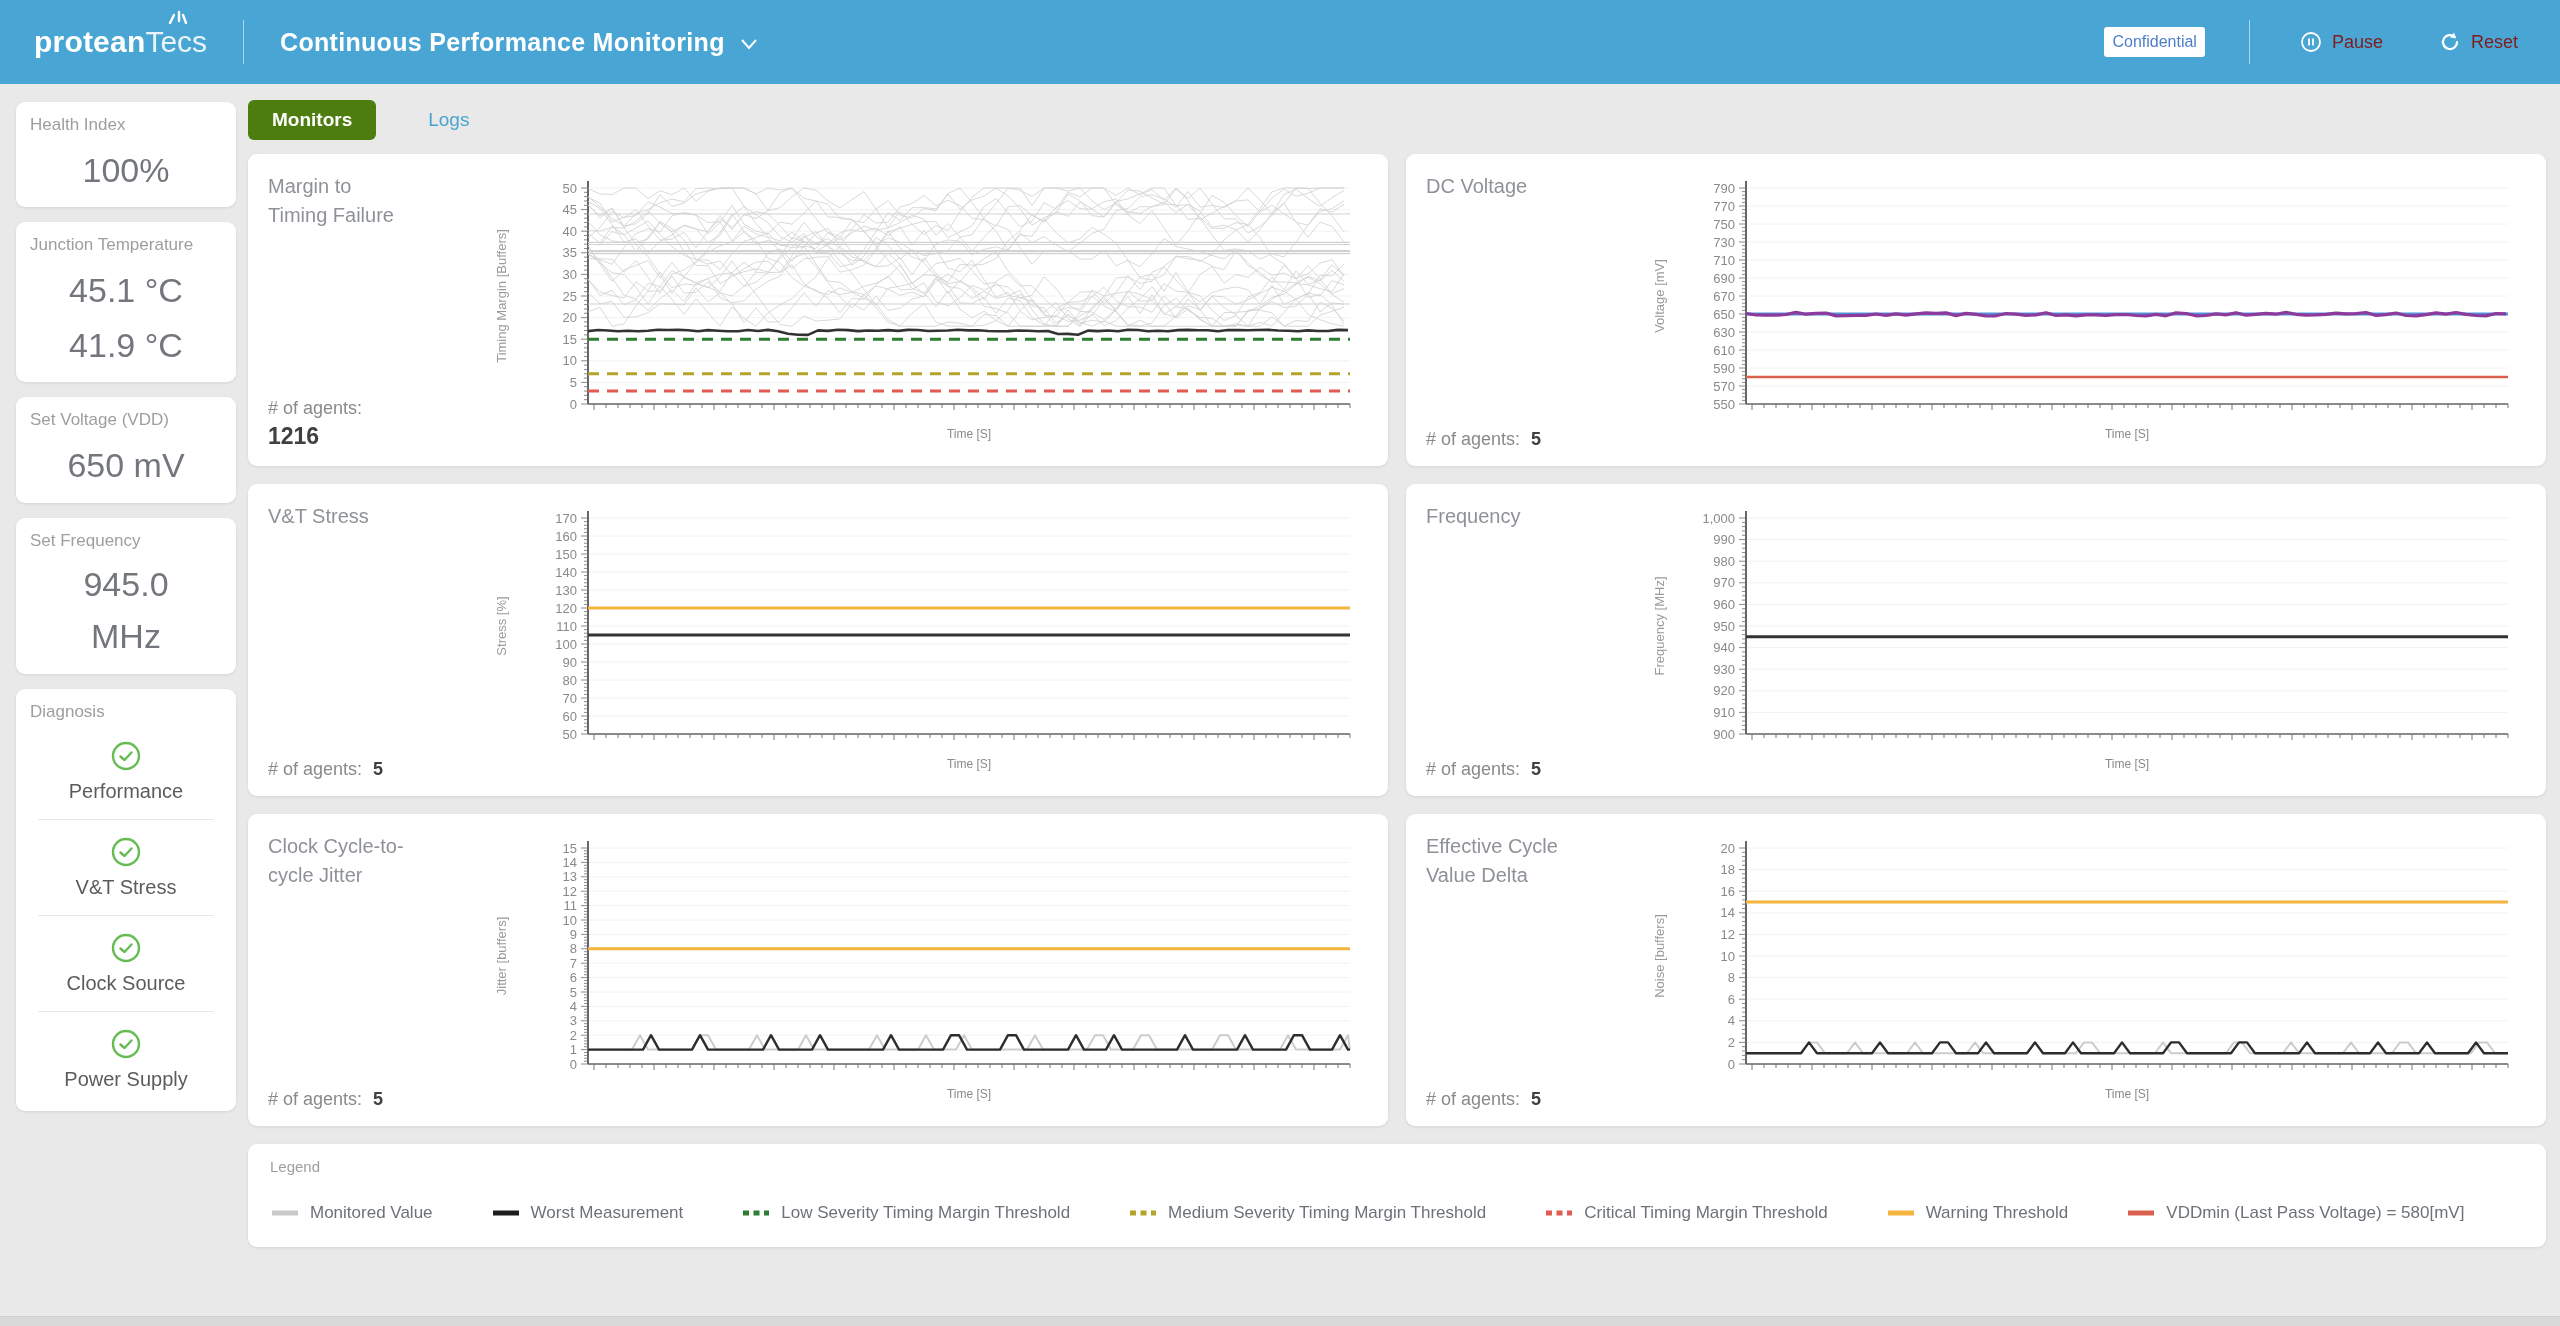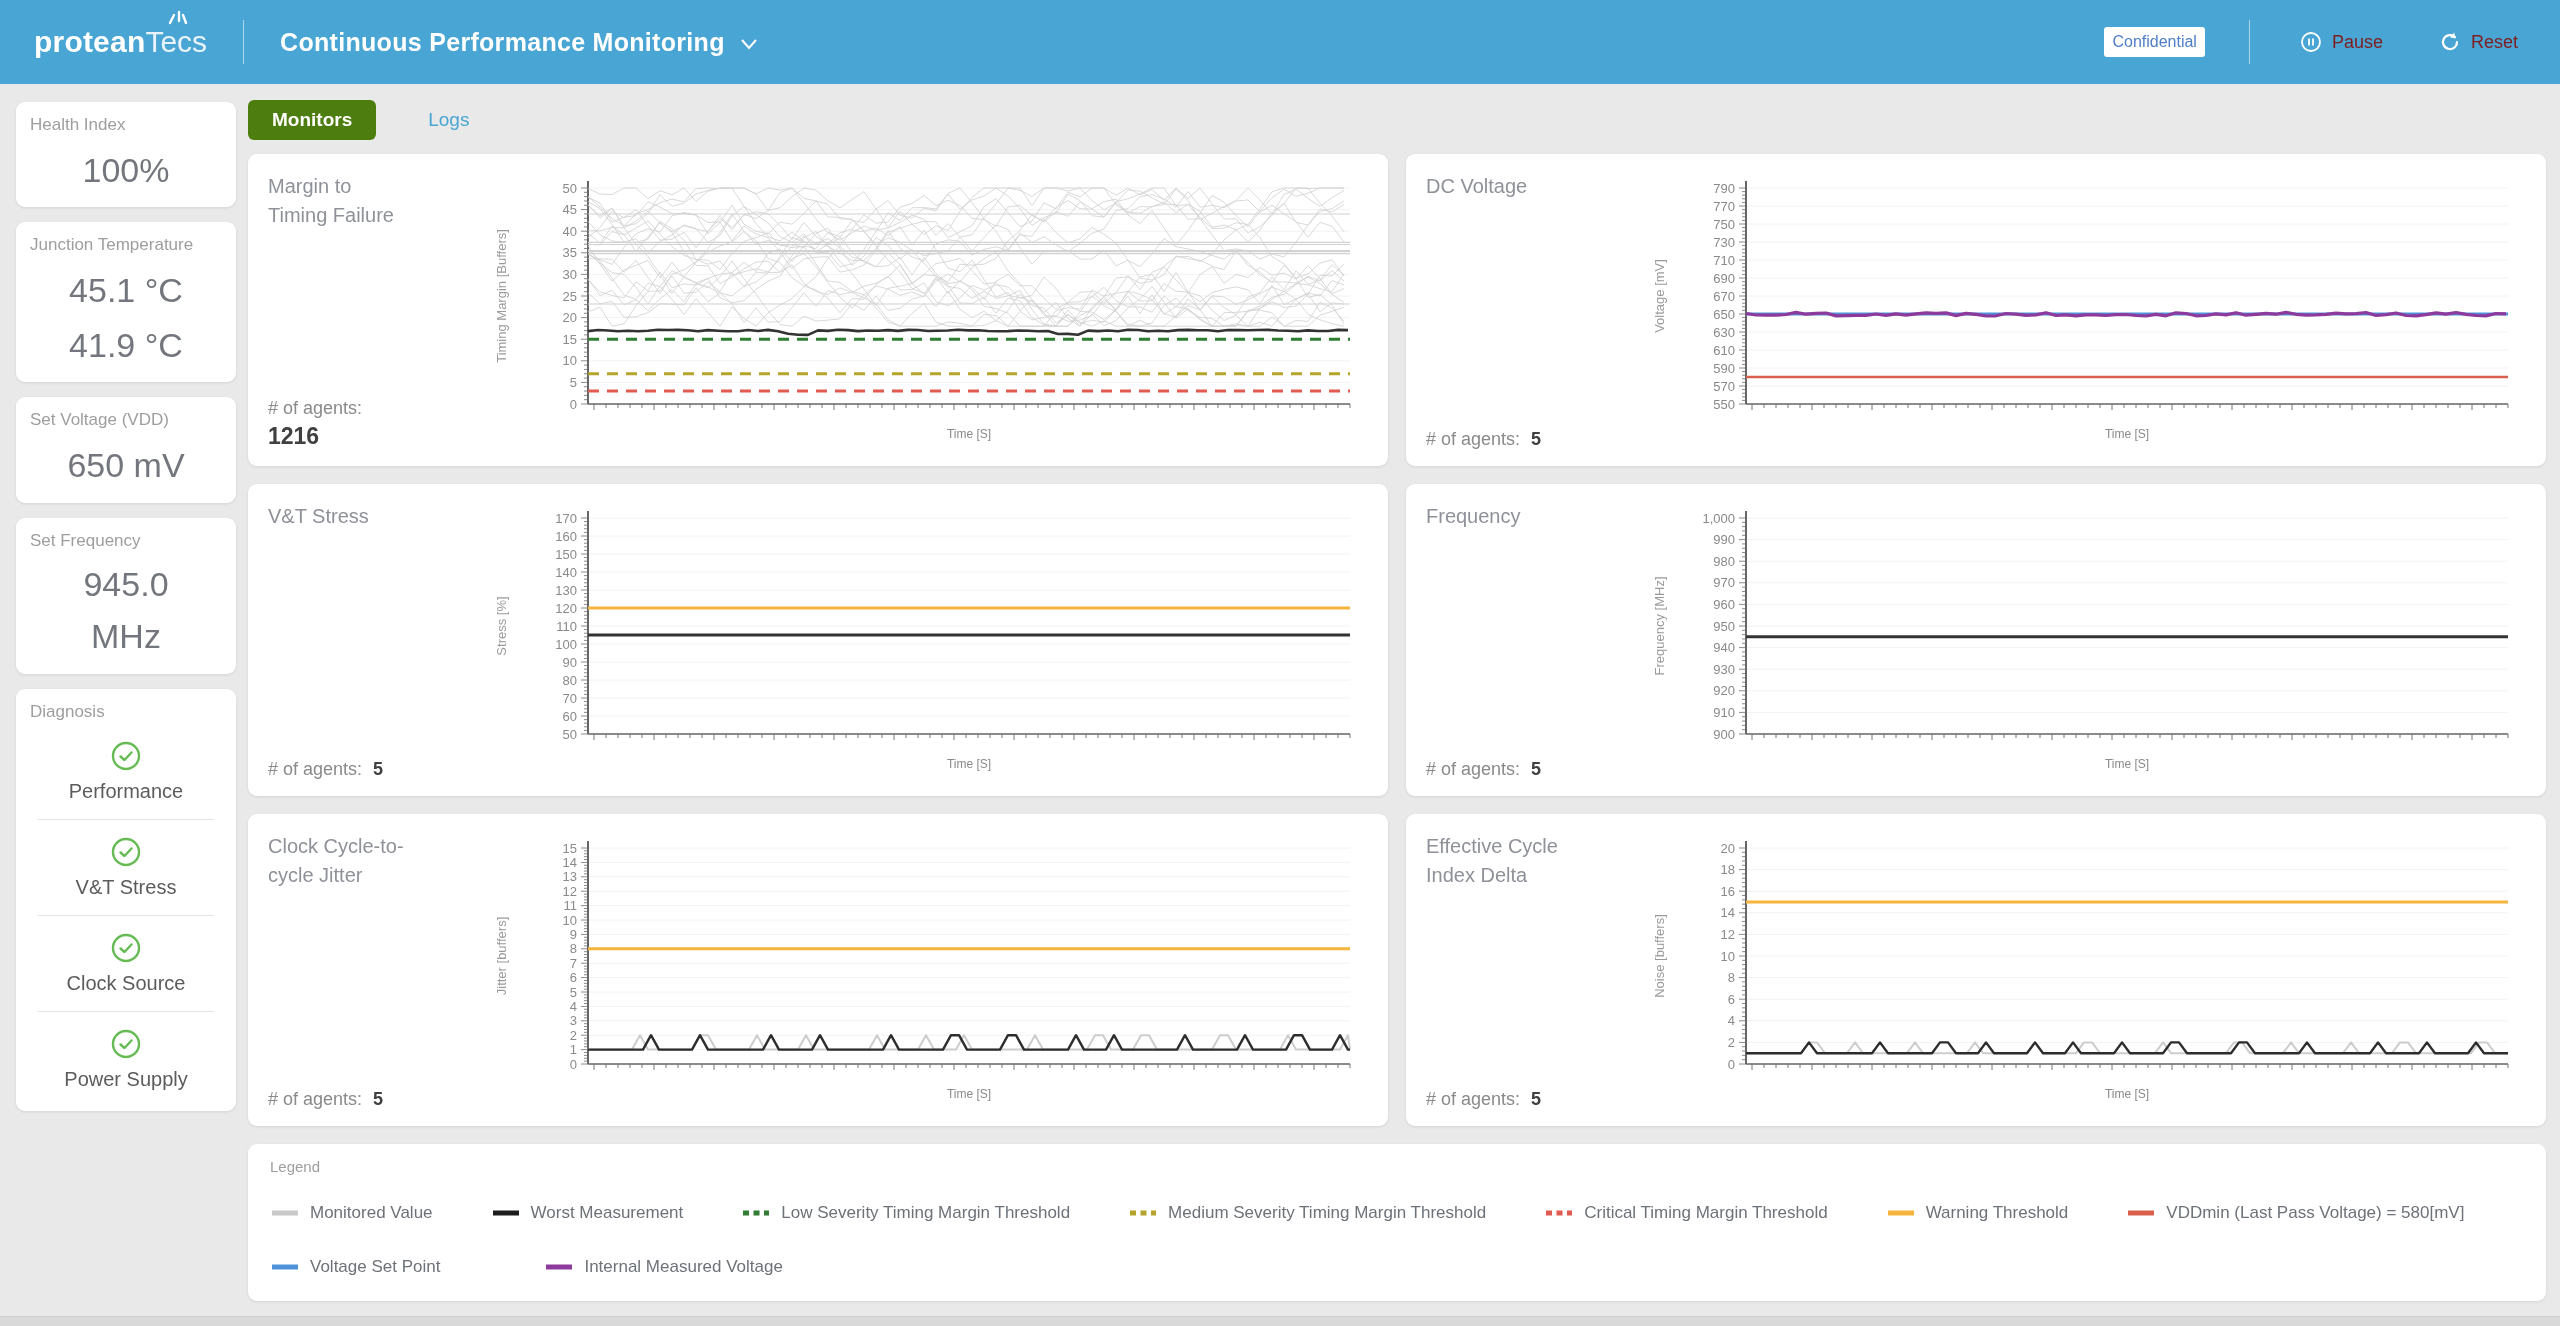--- a/index.html
+++ b/index.html
@@ -1063,21 +1063,21 @@
             <line x1="96" y1="112.8" x2="858" y2="112.8" stroke="#f5b43c" stroke-width="3"></line>
             <polyline points="96,213.6 107,213.6 118,213.6 129,213.6 140,213.6 148,199.2 156,213.6 167,213.6 178,213.6 189,213.6 200,213.6 208,199.2 216,199.2 224,213.6 235,213.6 246,213.6 257,213.6 265,199.2 273,213.6 284,213.6 295,213.6 306,213.6 314,199.2 322,213.6 333,213.6 344,213.6 355,213.6 366,213.6 377,213.6 385,199.2 393,213.6 404,213.6 415,213.6 426,213.6 434,199.2 442,213.6 453,213.6 464,213.6 472,199.2 480,213.6 491,213.6 502,213.6 513,213.6 524,213.6 535,213.6 543,199.2 551,213.6 562,213.6 573,213.6 584,213.6 595,213.6 603,199.2 611,199.2 619,213.6 630,213.6 641,213.6 649,199.2 657,199.2 665,213.6 676,213.6 687,213.6 698,213.6 709,213.6 720,213.6 728,199.2 736,199.2 744,213.6 755,213.6 766,213.6 777,213.6 788,213.6 796,199.2 804,213.6 815,213.6 826,213.6 837,213.6 848,213.6 856,199.2 858,213.6" fill="none" stroke="#cdcdcd" stroke-width="2" stroke-linejoin="round"></polyline>
             <polyline points="96,213.6 107,213.6 118,213.6 129,213.6 140,213.6 151,213.6 159,199.2 167,213.6 178,213.6 189,213.6 200,213.6 208,199.2 216,213.6 227,213.6 238,213.6 249,213.6 260,213.6 271,213.6 279,199.2 287,213.6 298,213.6 309,213.6 320,213.6 328,199.2 336,213.6 347,213.6 358,213.6 369,213.6 380,213.6 391,213.6 399,199.2 407,213.6 418,213.6 429,213.6 440,213.6 451,213.6 459,199.2 467,199.2 475,213.6 486,213.6 497,213.6 508,213.6 516,199.2 524,199.2 532,213.6 543,213.6 554,213.6 565,213.6 576,213.6 584,199.2 592,213.6 603,213.6 614,213.6 622,199.2 630,213.6 641,213.6 652,213.6 663,213.6 674,213.6 685,213.6 693,199.2 701,213.6 712,213.6 723,213.6 734,213.6 745,213.6 753,199.2 761,213.6 772,213.6 783,213.6 794,213.6 802,199.2 810,199.2 818,213.6 829,213.6 840,213.6 848,199.2 856,213.6 858,213.6" fill="none" stroke="#2d2d2d" stroke-width="2.4" stroke-linejoin="round"></polyline>
           </svg>
       </div>
 
       <div class="chart-card">
         <div class="chart-left">
           <div class="chart-title">
             <div>Effective Cycle</div>
-            <div>Index Delta</div>
+            <div>Value Delta</div>
           </div>
           <div class="agents">
             <span class="agents-label"># of agents:</span>
             <span class="agents-value">5</span>
           </div>
         </div>
         <svg class="chart-svg" width="880" height="272" viewBox="0 0 880 272">
             <line x1="96" y1="228" x2="858" y2="228" stroke="#f2f2f2" stroke-width="1"></line>
             <line x1="96" y1="206.4" x2="858" y2="206.4" stroke="#f2f2f2" stroke-width="1"></line>
             <line x1="96" y1="184.8" x2="858" y2="184.8" stroke="#f2f2f2" stroke-width="1"></line>
@@ -1279,35 +1279,17 @@
         </div>
         <div class="legend-item">
           <span class="legend-swatch">
               <svg width="30" height="8">
                 <line x1="2" y1="4" x2="28" y2="4" stroke="#d9604c" stroke-width="5"></line>
               </svg>
             </span>
           <span class="legend-text">VDDmin (Last Pass Voltage) = 580[mV]</span>
         </div>
       </div>
-      <div class="legend-row second">
-        <div class="legend-item">
-          <span class="legend-swatch">
-              <svg width="30" height="8">
-                <line x1="2" y1="4" x2="28" y2="4" stroke="#4f92d9" stroke-width="5"></line>
-              </svg>
-            </span>
-          <span class="legend-text">Voltage Set Point</span>
-        </div>
-        <div class="legend-item">
-          <span class="legend-swatch">
-              <svg width="30" height="8">
-                <line x1="2" y1="4" x2="28" y2="4" stroke="#8e3a9c" stroke-width="5"></line>
-              </svg>
-            </span>
-          <span class="legend-text">Internal Measured Voltage</span>
-        </div>
-      </div>
     </div>
   </main>
 </div>
 
 <div class="hscroll"></div>
 
 </body></html>

